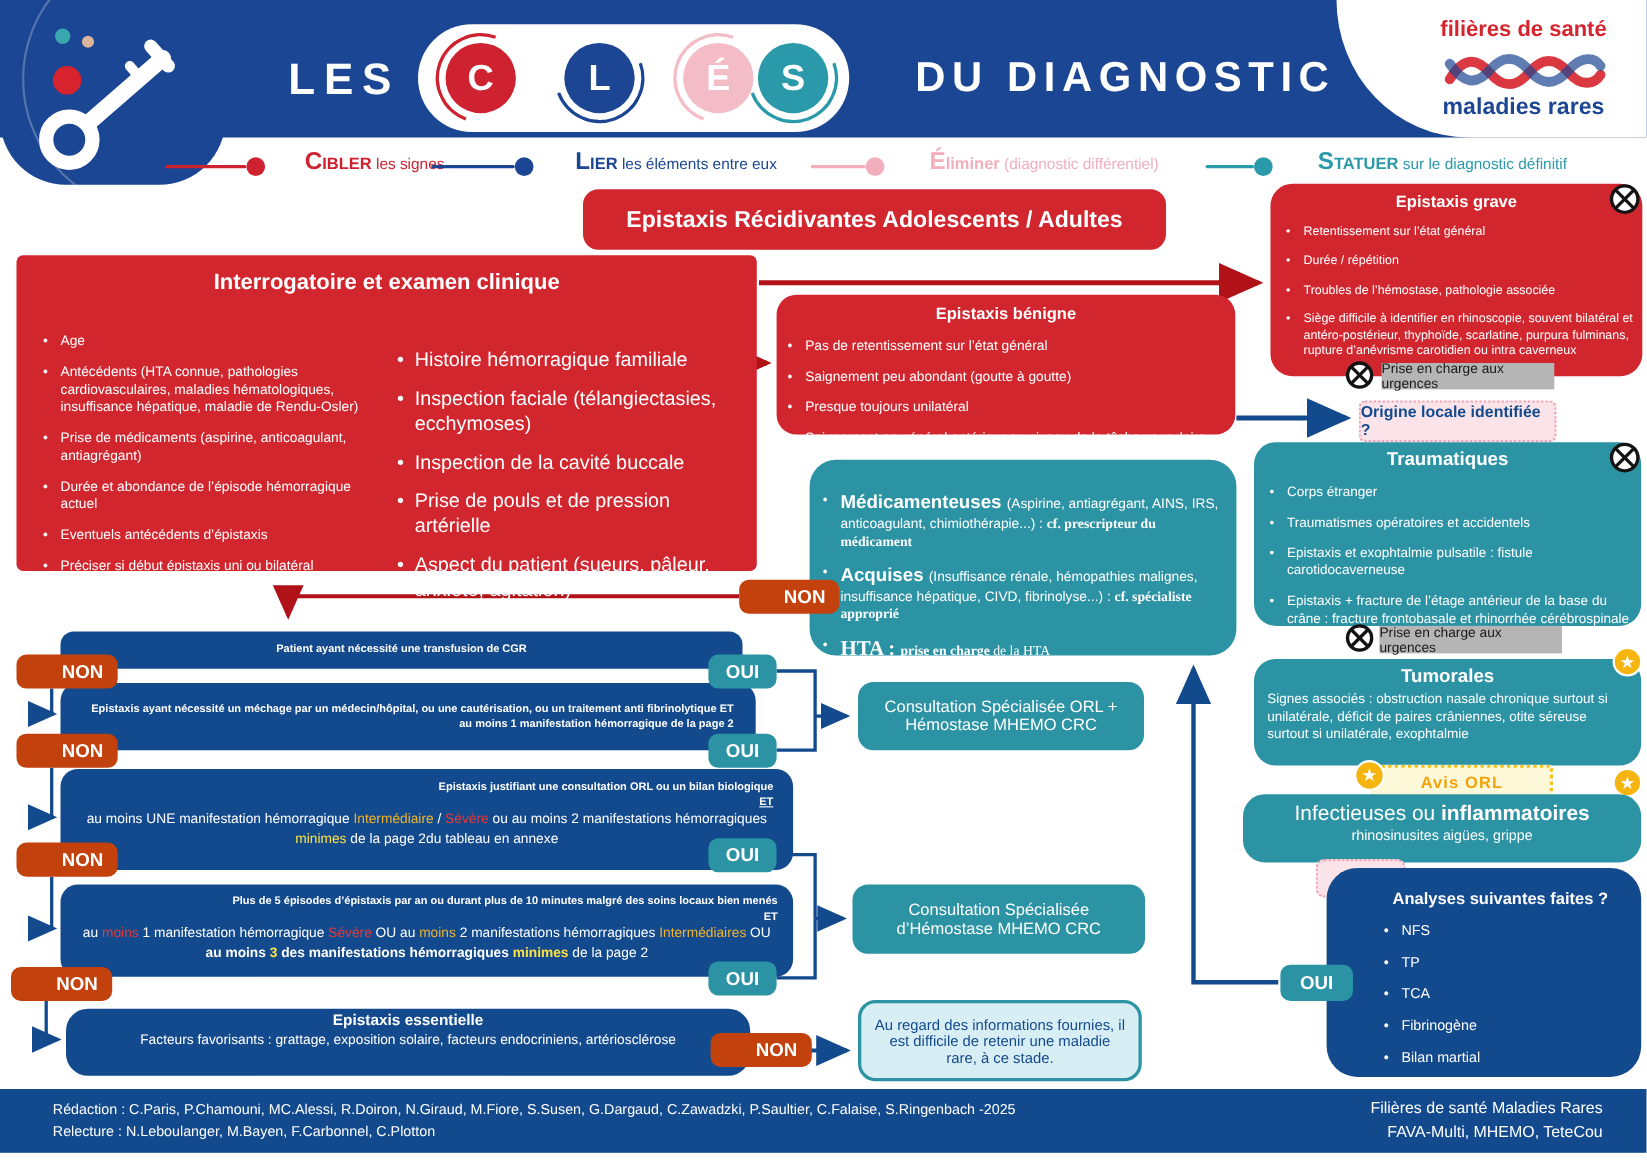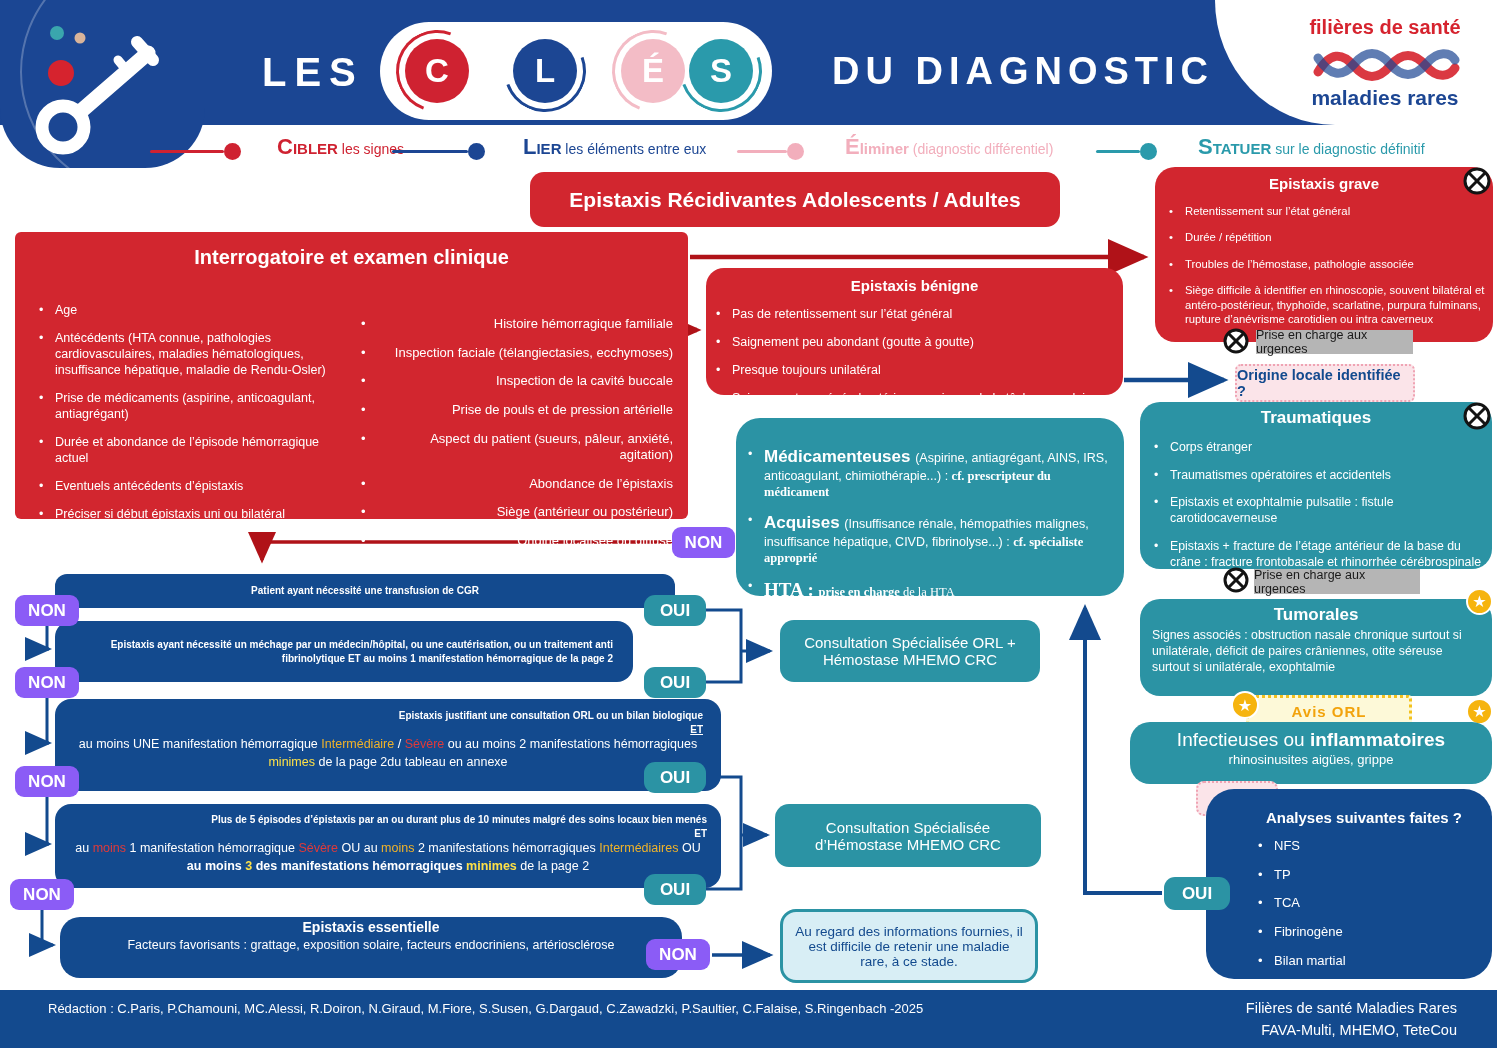--- a/index.html
+++ b/index.html
@@ -45,22 +45,22 @@
   
   .box-red{background:#d2262f;color:#fff;border-radius:20px;}
   .box-teal{background:#2b93a4;color:#fff;border-radius:20px;}
   .box-blue{background:#134a8e;color:#fff;border-radius:16px;}
   .box-title{font-weight:bold;text-align:center;}
   ul.bullets{margin:0;padding:0;list-style:none;}
   ul.bullets li{position:relative;padding-left:22px;margin-bottom:3px;line-height:1.28;margin-top:12px;}
   ul.bullets li::before{content:"•";position:absolute;left:6px;}
   .tag{display:flex;align-items:center;justify-content:center;font-weight:bold;color:#fff;
        font-size:17px;border-radius:9px;}
-  .tag-non{background:#8b5cf6;}
-  .tag-oui{background:#2b93a4;border-radius:11px;}
+  .tag-non{background:#c2410c;padding-left:28px;}
+  .tag-oui{background:#2b93a4;}
   .dashed-pink{background:#fbe4e9;border:2px dotted #efa3b3;color:#134a8e;font-weight:bold;
        display:flex;align-items:center;justify-content:center;border-radius:6px;}
   .dashed-yellow{background:#fdf9d8;border:3px dotted #f3c11d;color:#f2a30c;font-weight:bold;
        display:flex;align-items:center;justify-content:center;border-radius:4px;letter-spacing:1px;}
   .gray-label{background:#b5b5b5;color:#1a1a1a;font-size:12.5px;display:flex;align-items:center;
        justify-content:center;}
   .star-badge{background:#f6b40e;border-radius:50%;color:#fff;display:flex;align-items:center;
        justify-content:center;font-size:16px;border:2px solid #fff;box-sizing:border-box;}
   .seg-gold{color:#f0b32a;}
   .seg-red{color:#e03a3a;}
@@ -196,21 +196,21 @@
 <div class="abs box-red" style="left:15px;top:232px;width:673px;height:287px;border-radius:6px;">
   <div class="box-title" style="font-size:20px;margin-top:14px;">Interrogatoire et examen clinique</div>
   <ul class="bullets abs" style="left:18px;top:58px;width:310px;font-size:12.5px;">
       <li>Age</li>
       <li>Antécédents (HTA connue, pathologies cardiovasculaires, maladies hématologiques, insuffisance hépatique, maladie de Rendu-Osler)</li>
       <li>Prise de médicaments (aspirine, anticoagulant, antiagrégant)</li>
       <li>Durée et abondance de l’épisode hémorragique actuel</li>
       <li>Eventuels antécédents d’épistaxis</li>
       <li>Préciser si début épistaxis uni ou bilatéral</li>
     </ul>
-  <ul class="bullets abs" style="left:340px;top:72px;width:318px;font-size:13px;text-align:right;">
+  <ul class="bullets abs" style="left:340px;top:72px;width:318px;font-size:18px;">
       <li>Histoire hémorragique familiale</li>
       <li>Inspection faciale (télangiectasies, ecchymoses)</li>
       <li>Inspection de la cavité buccale</li>
       <li>Prise de pouls et de pression artérielle</li>
       <li>Aspect du patient (sueurs, pâleur, anxiété, agitation)</li>
       <li>Abondance de l’épistaxis</li>
       <li>Siège (antérieur ou postérieur)</li>
       <li>Origine localisée ou diffuse</li>
     </ul>
 </div>
@@ -289,21 +289,21 @@
       <li>Fibrinogène</li>
       <li>Bilan martial</li>
       <li>Bilan hépatique</li>
     </ul>
 </div>
 <div class="abs tag tag-oui" style="left:1164px;top:877px;width:66px;height:33px;">OUI</div>
 
 <div class="abs box-blue cascade-text" style="left:55px;top:574px;width:620px;height:34px;display:flex;align-items:center;justify-content:center;border-radius:12px;">
   <span>Patient ayant nécessité une transfusion de CGR</span>
 </div>
-<div class="abs box-blue cascade-text" style="left:55px;top:621px;width:578px;height:61px;display:flex;align-items:center;justify-content:center;padding:0 20px;box-sizing:border-box;">
+<div class="abs box-blue cascade-text" style="left:55px;top:621px;width:632px;height:61px;display:flex;align-items:center;justify-content:center;padding:0 20px;box-sizing:border-box;">
   <span>Epistaxis ayant nécessité un méchage par un médecin/hôpital, ou une cautérisation, ou un traitement anti fibrinolytique ET au moins 1 manifestation hémorragique de la page 2</span>
 </div>
 <div class="abs box-blue" style="left:55px;top:699px;width:666px;height:92px;padding:10px 18px 0 18px;box-sizing:border-box;">
   <div class="cascade-text">Epistaxis justifiant une consultation ORL ou un bilan biologique</div>
   <div class="cascade-text" style="text-decoration:underline;">ET</div>
   <div class="cascade-sub"><span>au moins UNE manifestation hémorragique </span><span class="seg-gold">Intermédiaire</span><span> / </span><span class="seg-red">Sévère</span><span>  ou au moins 2 manifestations hémorragiques </span><span class="seg-sky">minimes</span><span> de la page 2du tableau en annexe</span></div>
 </div>
 <div class="abs box-blue" style="left:55px;top:804px;width:666px;height:84px;padding:9px 14px 0 14px;box-sizing:border-box;">
   <div class="cascade-text">Plus de 5 épisodes d’épistaxis par an ou durant plus de 10 minutes malgré des soins locaux bien menés</div>
   <div class="cascade-text">ET</div>
@@ -331,18 +331,19 @@
   <span>Consultation Spécialisée d’Hémostase MHEMO CRC</span>
 </div>
 
 <div class="abs" id="note-box" style="left:780px;top:909px;width:258px;height:74px;">
   <span>Au regard des informations fournies, il est difficile de retenir une maladie rare, à ce stade.</span>
 </div>
 
 <div class="abs" id="footer">
   <div class="footer-left">
     <div>Rédaction :  C.Paris, P.Chamouni, MC.Alessi, R.Doiron, N.Giraud, M.Fiore, S.Susen, G.Dargaud, C.Zawadzki, P.Saultier, C.Falaise, S.Ringenbach -2025</div>
+    <div>Relecture :  N.Leboulanger, M.Bayen, F.Carbonnel, C.Plotton</div>
   </div>
   <div class="footer-right">
     <div>Filières de santé Maladies Rares</div>
     <div>FAVA-Multi, MHEMO, TeteCou</div>
   </div>
 </div>
 
 </body></html>

